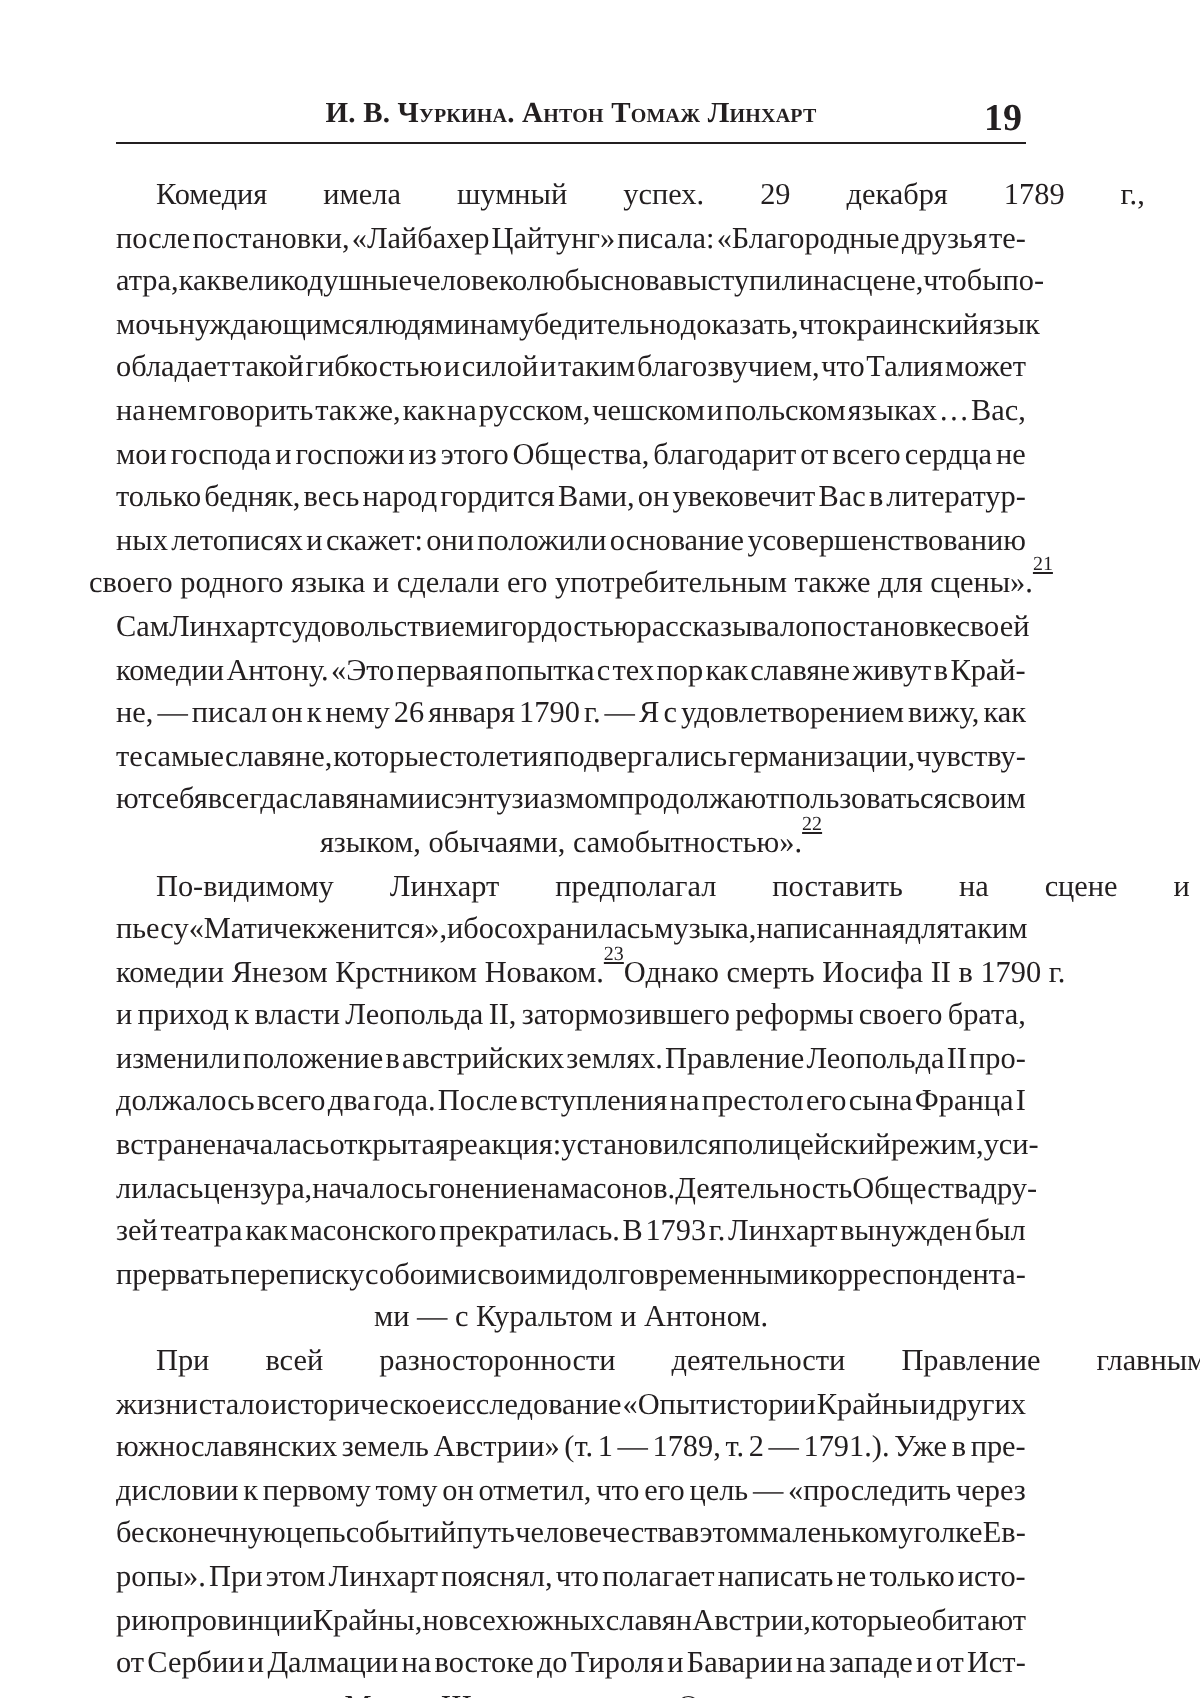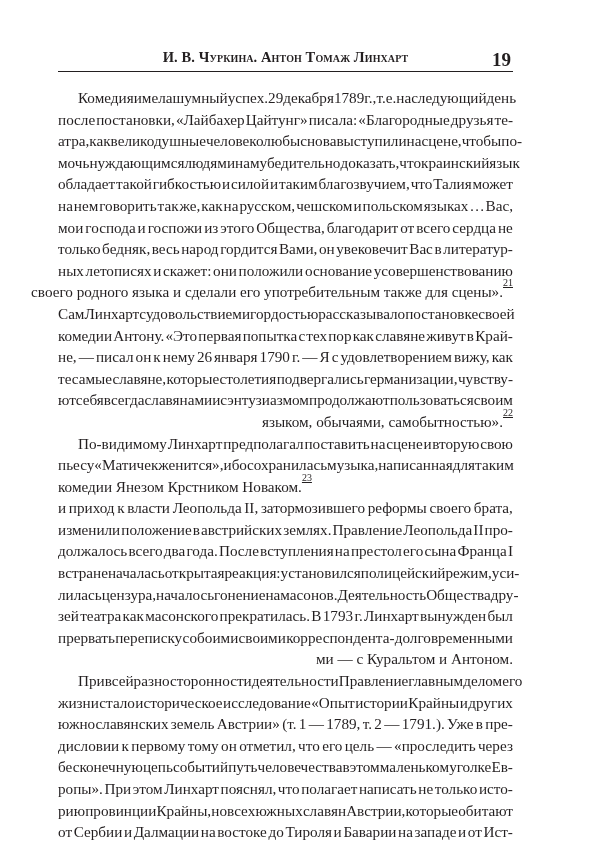--- a/index.html
+++ b/index.html
@@ -19,22 +19,22 @@
       font-size: 14.5px; font-variant: small-caps; letter-spacing: 0.1px;
     }
     .page-number {
       position: absolute; right: 2px; top: 2px; font-size: 19px;
     }
     .body-text { position: absolute; top: 87px; left: 0; width: 455px; }
     .line {
       height: 21.6px; line-height: 21.6px; font-size: 15.2px;
       white-space: nowrap; display: flex; justify-content: space-between;
     }
-    .line.last { justify-content: flex-end; }
-    .line.indent { padding-left: 20px; }
+    .line.last { justify-content: center; }
+    .line.indent { padding-left: 20px; gap: 28px; }
     .line .w { display: inline-block; }
     sup { font-size: 10px; vertical-align: top; position: relative; top: -3px; line-height: 1; text-decoration: underline; }
   </style>
 </head>
 <body>
 
 <div class="page">
   <div class="running-head">
     <div class="running-title">И. В. Чуркина. Антон Томаж Линхарт</div>
     <div class="page-number">19</div>
@@ -253,20 +253,21 @@
           <span class="w">женится»,</span>
           <span class="w">ибо</span>
           <span class="w">сохранилась</span>
           <span class="w">музыка,</span>
           <span class="w">написанная</span>
           <span class="w">для</span>
           <span class="w">таким</span>
         </div>
       <div class="line">
           <span><span>комедии Янезом Крстником Новаком.</span><sup>23</sup></span>
+          <span>Однако смерть Иосифа II в 1790 г.</span>
         </div>
       <div class="line">
           <span class="w">и</span>
           <span class="w">приход</span>
           <span class="w">к</span>
           <span class="w">власти</span>
           <span class="w">Леопольда</span>
           <span class="w">II,</span>
           <span class="w">затормозившего</span>
           <span class="w">реформы</span>
@@ -332,22 +333,22 @@
           <span class="w">Линхарт</span>
           <span class="w">вынужден</span>
           <span class="w">был</span>
         </div>
       <div class="line">
           <span class="w">прервать</span>
           <span class="w">переписку</span>
           <span class="w">с</span>
           <span class="w">обоими</span>
           <span class="w">своими</span>
+          <span class="w">долговременными</span>
           <span class="w">корреспондента-</span>
-          <span class="w">долговременными</span>
         </div>
       <div class="line last">ми — с Куральтом и Антоном.</div>
     </div>
 
     <div>
       <div class="line indent">
           <span class="w">При</span>
           <span class="w">всей</span>
           <span class="w">разносторонности</span>
           <span class="w">деятельности</span>

